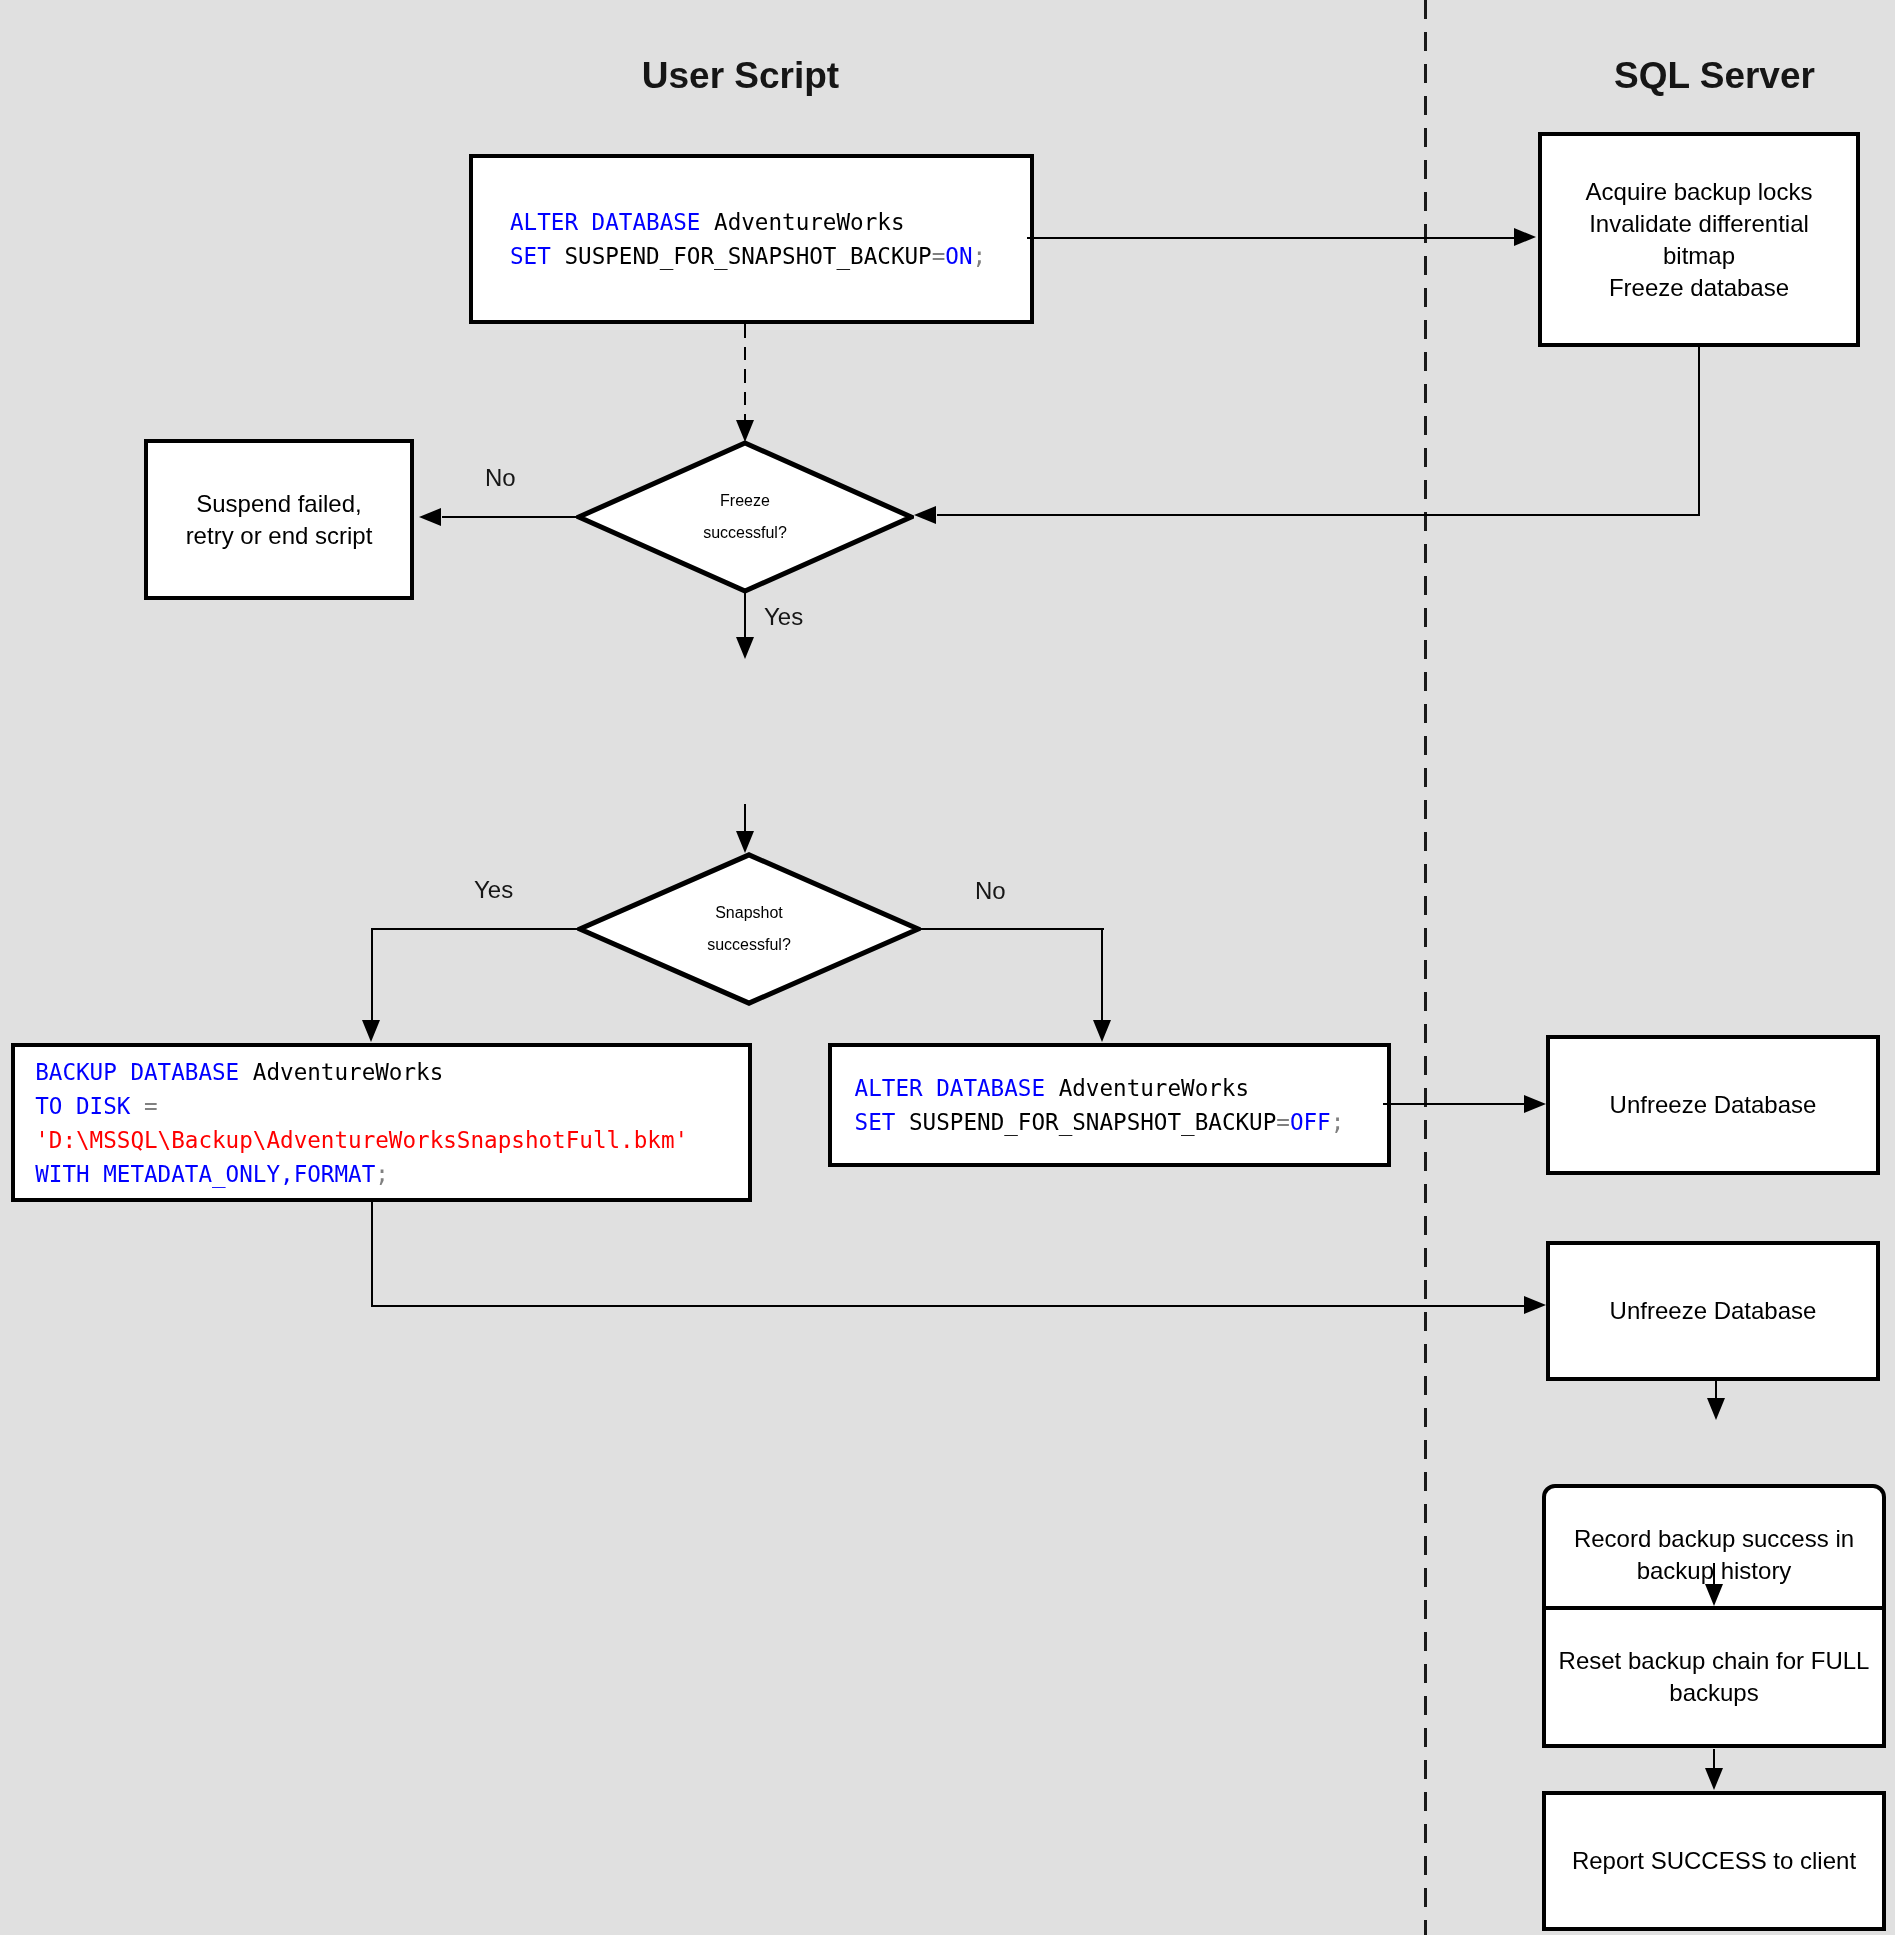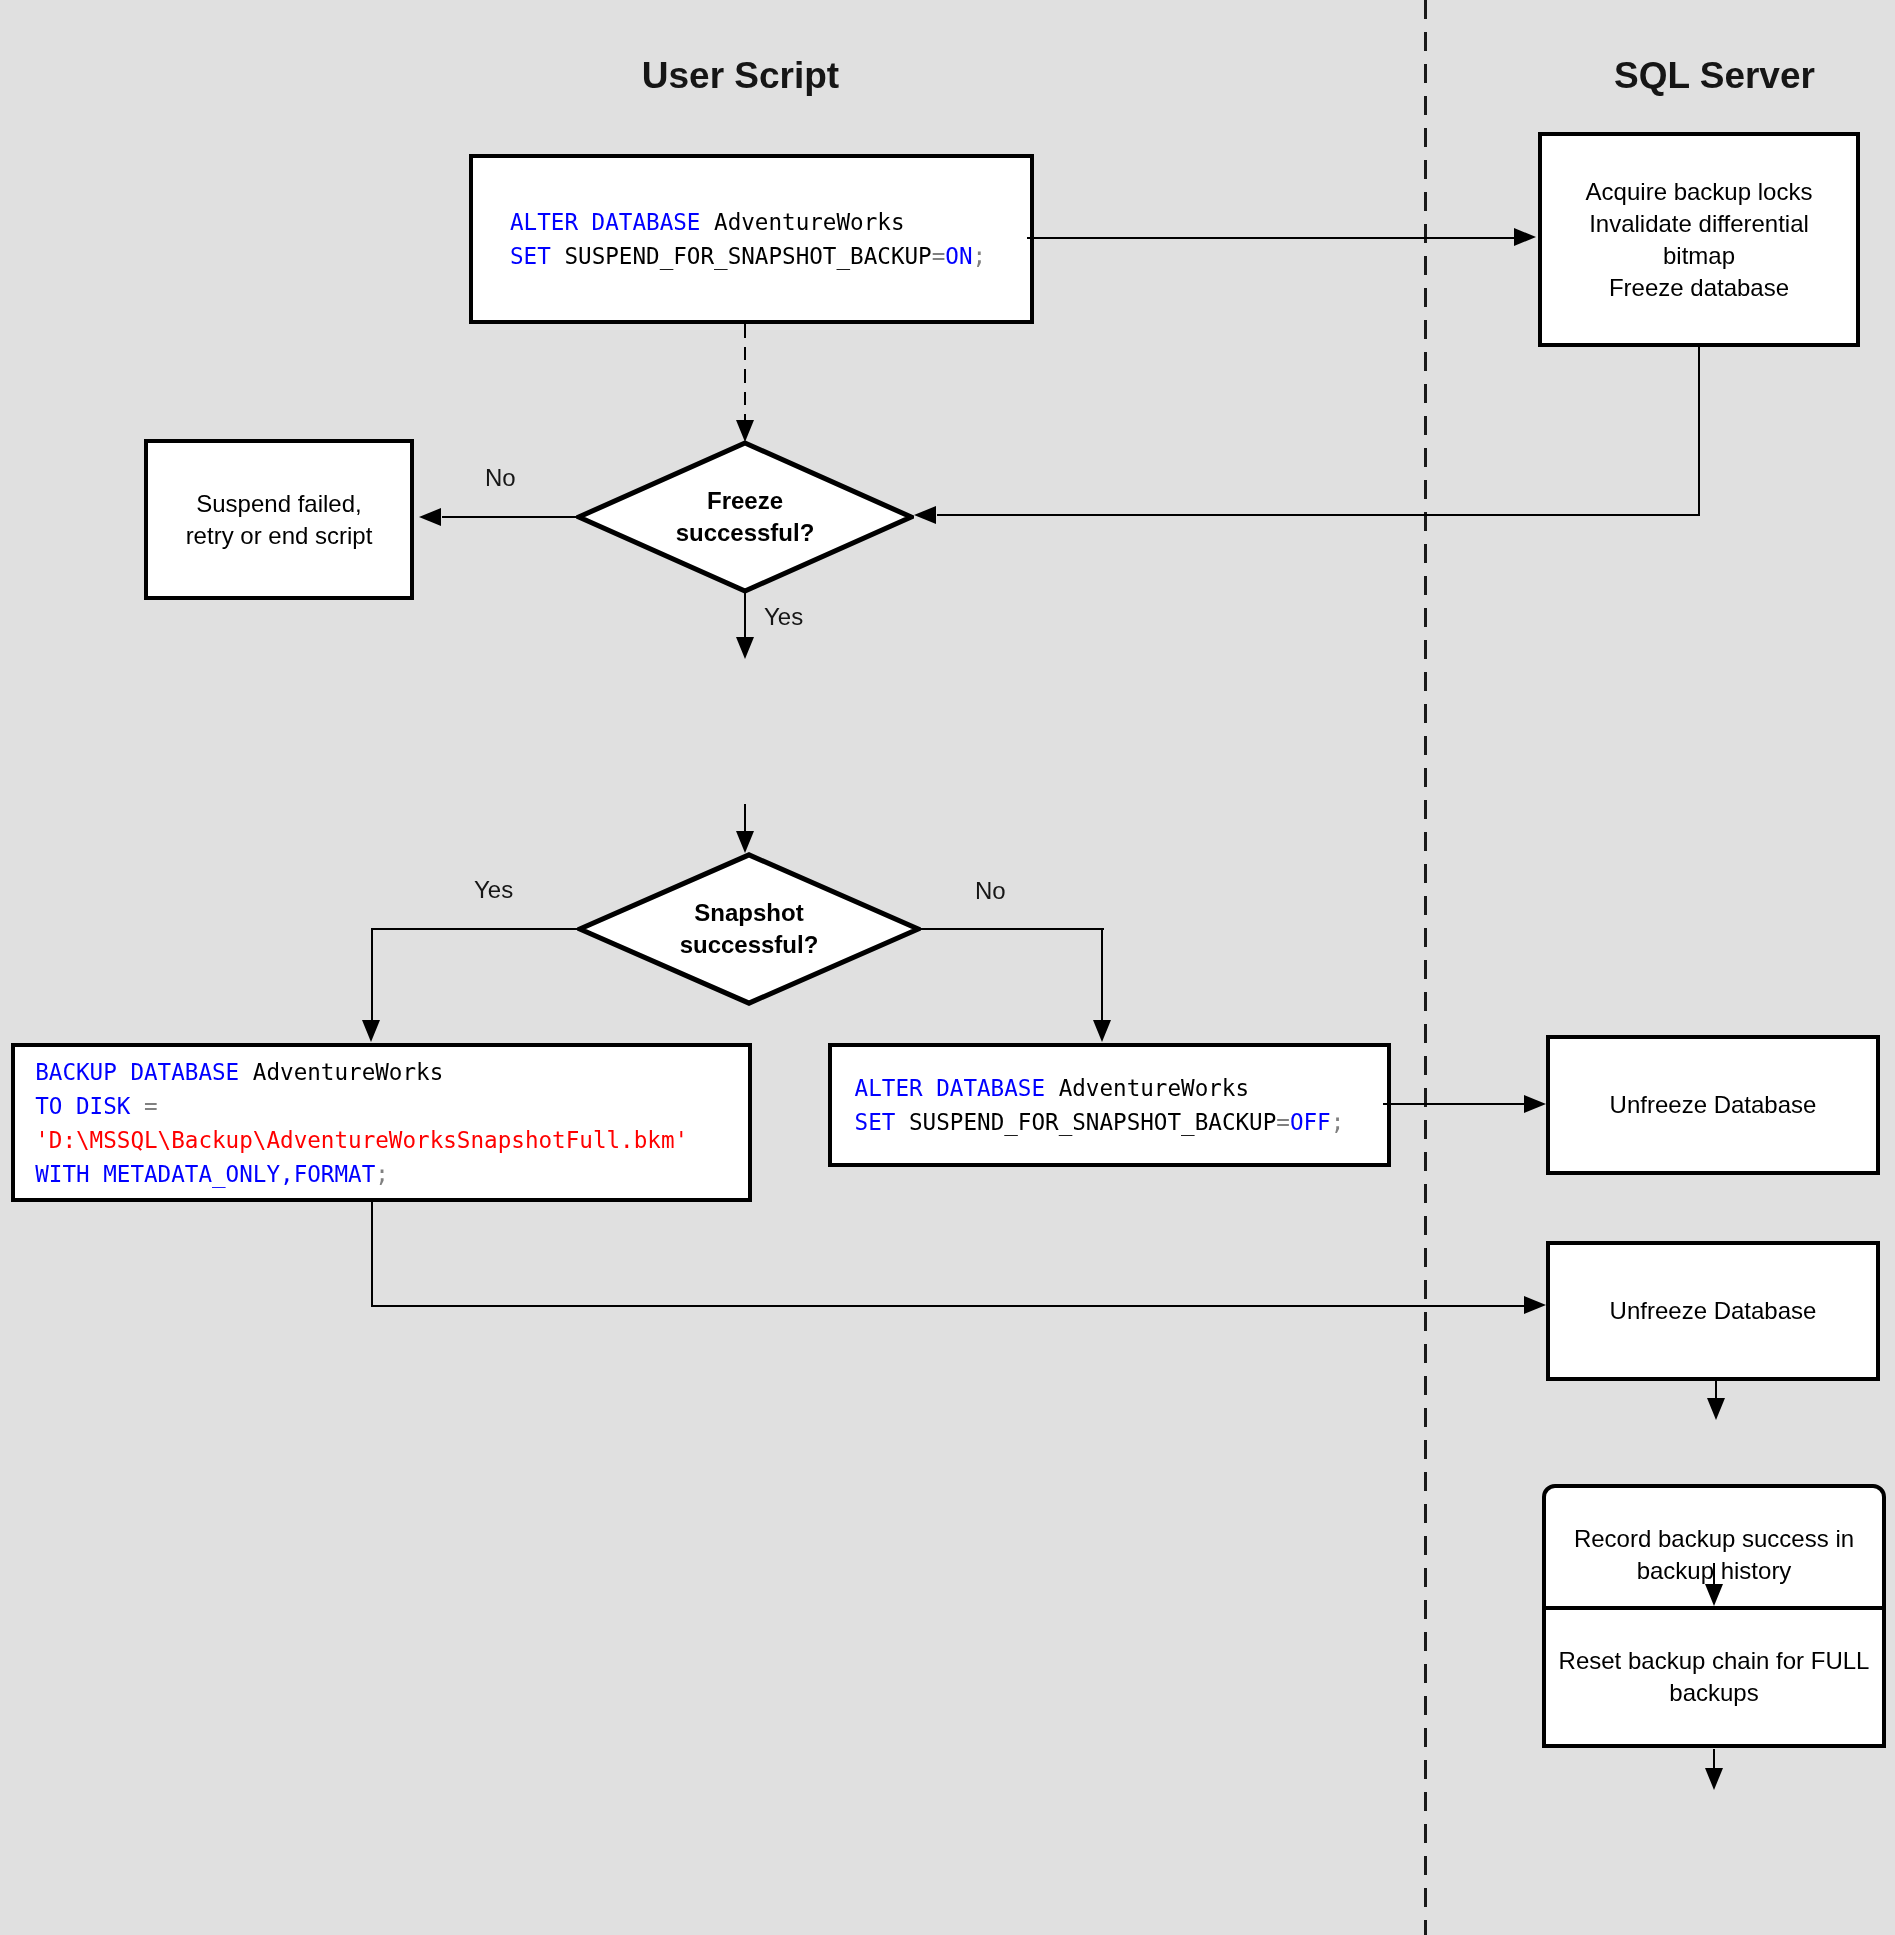--- a/index.html
+++ b/index.html
@@ -45,21 +45,21 @@
   .tok.id{color:var(--id,#000);}
   .tok.op{color:var(--op,#808080);}
   .tok.str{color:var(--str,#ff0000);}
   .diamond{
     position:absolute;
     display:flex;align-items:center;justify-content:center;
   }
   .diamond svg{position:absolute;inset:0;}
   .diamond .dtext{
     position:relative;z-index:2;
-    text-align:center;font-size:24px;line-height:32px;font-weight:bold;
+    text-align:center;font-size:16px;line-height:32px;
   }
   .h-line{position:absolute;height:2.3px;background:var(--line,#000);}
   .v-line{position:absolute;width:2.3px;background:var(--line,#000);}
   .v-line.dashed{
     background:repeating-linear-gradient(to bottom,var(--line,#000) 0 13.6px,transparent 13.6px 22.6px);
   }
   .arrow{position:absolute;width:0;height:0;}
   .arrow.right{border-top:9.6px solid transparent;border-bottom:9.6px solid transparent;border-left:22.6px solid var(--line,#000);}
   .arrow.left {border-top:9.6px solid transparent;border-bottom:9.6px solid transparent;border-right:22.6px solid var(--line,#000);}
   .arrow.down {border-left:9.6px solid transparent;border-right:9.6px solid transparent;border-top:22.6px solid var(--line,#000);}
@@ -130,20 +130,23 @@
   <div class="node" style="left:1542px;top:1484px;width:344px;height:142px;border-radius:13px;">
     <div>Record backup success in</div>
     <div>backup history</div>
   </div>
 
   <div class="node" style="left:1542px;top:1606px;width:344px;height:142px;">
     <div>Reset backup chain for FULL</div>
     <div>backups</div>
   </div>
 
+  <div class="node" style="left:1542px;top:1791px;width:344px;height:140px;">
+    <div>Report SUCCESS to client</div>
+  </div>
 
   <div class="h-line" style="left:1027px;top:237px;width:487px;"></div>
   <div class="arrow right" style="left:1514px;top:228px;"></div>
 
   <div class="v-line" style="left:1698px;top:347px;height:168px;"></div>
   <div class="h-line" style="left:937px;top:514px;width:763px;"></div>
   <div class="arrow left" style="left:914px;top:506px;"></div>
 
   <div class="v-line dashed" style="left:744px;top:324px;height:96px;"></div>
   <div class="arrow down" style="left:736px;top:420px;"></div>

